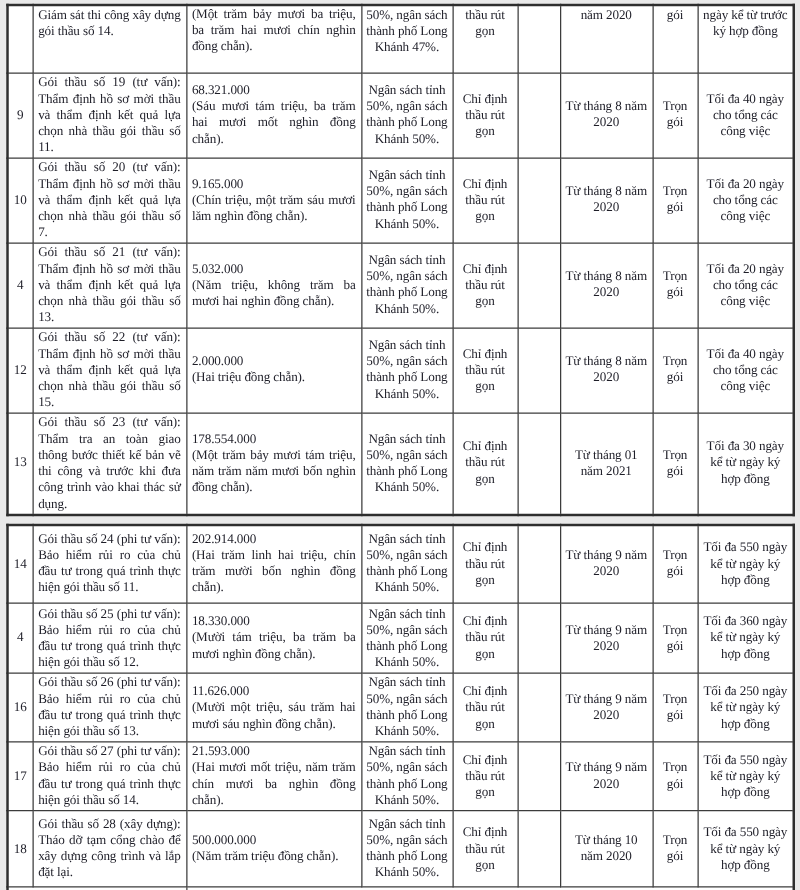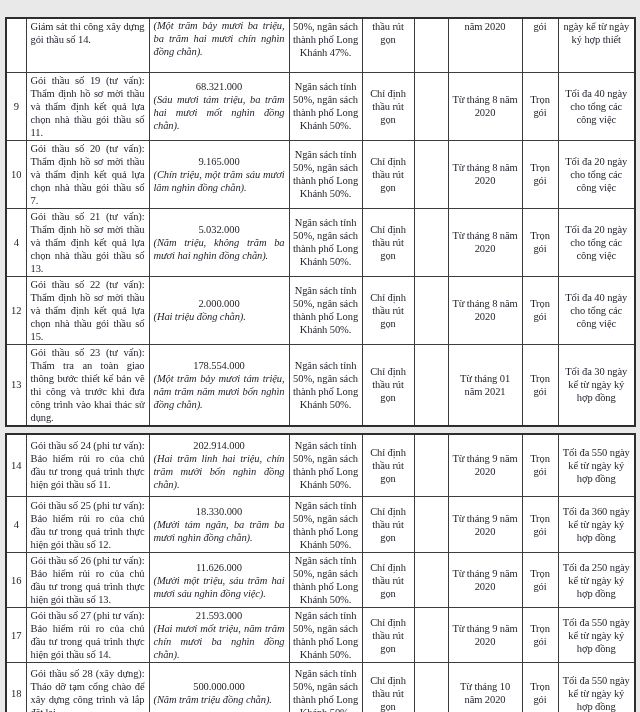--- a/index.html
+++ b/index.html
@@ -7,35 +7,35 @@
     width:640px;height:712px;overflow:hidden;
     background:#e9e9e9;
     font-family:"Liberation Serif","DejaVu Serif",serif;
     color:#1e1e28;
   }
   table.doc{
     border-collapse:collapse;table-layout:fixed;
     width:629px;margin-left:5px;background:#ffffff;
     border:2px solid #2e2e2e;
   }
-  #t1{margin-top:17px;}
+  #t1{margin-top:3px;}
   #t2{margin-top:6px;}
   td{
     border:1px solid #3c3c3c;
     vertical-align:middle;
     font-size:10.5px;line-height:13px;
     letter-spacing:-0.1px;
     overflow:hidden;
     word-wrap:break-word;
   }
   td.stt{text-align:center;padding:0 1px;}
   td.name{text-align:justify;padding:1px 4px;}
   td.val{padding:0;}
-  td.val .num{text-align:center;padding:0 4px;}
-  td.val .words{text-align:justify;padding:0 4px;font-style:italic;}
+  td.val .num{text-align:left;padding:0 4px;}
+  td.val .words{text-align:justify;padding:0 4px;}
   td.c{text-align:center;padding:1px 2px;}
   tr.cont td{vertical-align:top;}
   td.total-label{font-weight:bold;text-align:center;font-size:11px;}
   td.total-val{font-weight:bold;padding:2px 6px;font-size:11px;line-height:14px;}
 </style>
 </head>
 <body>
 
 <table class="doc" id="t1">
   <colgroup>
@@ -56,21 +56,21 @@
     <td class="name">Giám sát thi công xây dựng gói thầu số 14.</td>
     <td class="val">
       <div class="num"></div>
       <div class="words">(Một trăm bảy mươi ba triệu, ba trăm hai mươi chín nghìn đồng chẵn).</div>
     </td>
     <td class="c">50%, ngân sách thành phố Long Khánh 47%.</td>
     <td class="c">thầu rút gọn</td>
     <td class="c"></td>
     <td class="c">năm 2020</td>
     <td class="c">gói</td>
-    <td class="c">ngày kể từ ngày ký hợp thiết</td>
+    <td class="c">ngày kể từ trước ký hợp đồng</td>
   </tr>
 
   <tr style="height:57px">
     <td class="stt">9</td>
     <td class="name">Gói thầu số 19 (tư vấn): Thẩm định hồ sơ mời thầu và thẩm định kết quả lựa chọn nhà thầu gói thầu số 11.</td>
     <td class="val">
       <div class="num">68.321.000</div>
       <div class="words">(Sáu mươi tám triệu, ba trăm hai mươi mốt nghìn đồng chẵn).</div>
     </td>
     <td class="c">Ngân sách tỉnh 50%, ngân sách thành phố Long Khánh 50%.</td>
@@ -170,36 +170,36 @@
     <td class="c">Từ tháng 9 năm 2020</td>
     <td class="c">Trọn gói</td>
     <td class="c">Tối đa 550 ngày kể từ ngày ký hợp đồng</td>
   </tr>
 
   <tr style="height:56px">
     <td class="stt">4</td>
     <td class="name">Gói thầu số 25 (phi tư vấn): Bảo hiểm rủi ro của chủ đầu tư trong quá trình thực hiện gói thầu số 12.</td>
     <td class="val">
       <div class="num">18.330.000</div>
-      <div class="words">(Mười tám ngân, ba trăm ba mươi nghìn đồng chẵn).</div>
+      <div class="words">(Mười tám triệu, ba trăm ba mươi nghìn đồng chẵn).</div>
     </td>
     <td class="c">Ngân sách tỉnh 50%, ngân sách thành phố Long Khánh 50%.</td>
     <td class="c">Chỉ định thầu rút gọn</td>
     <td class="c"></td>
     <td class="c">Từ tháng 9 năm 2020</td>
     <td class="c">Trọn gói</td>
     <td class="c">Tối đa 360 ngày kể từ ngày ký hợp đồng</td>
   </tr>
 
   <tr style="height:52px">
     <td class="stt">16</td>
     <td class="name">Gói thầu số 26 (phi tư vấn): Bảo hiểm rủi ro của chủ đầu tư trong quá trình thực hiện gói thầu số 13.</td>
     <td class="val">
       <div class="num">11.626.000</div>
-      <div class="words">(Mười một triệu, sáu trăm hai mươi sáu nghìn đồng việc).</div>
+      <div class="words">(Mười một triệu, sáu trăm hai mươi sáu nghìn đồng chẵn).</div>
     </td>
     <td class="c">Ngân sách tỉnh 50%, ngân sách thành phố Long Khánh 50%.</td>
     <td class="c">Chỉ định thầu rút gọn</td>
     <td class="c"></td>
     <td class="c">Từ tháng 9 năm 2020</td>
     <td class="c">Trọn gói</td>
     <td class="c">Tối đa 250 ngày kể từ ngày ký hợp đồng</td>
   </tr>
 
   <tr style="height:55px">

